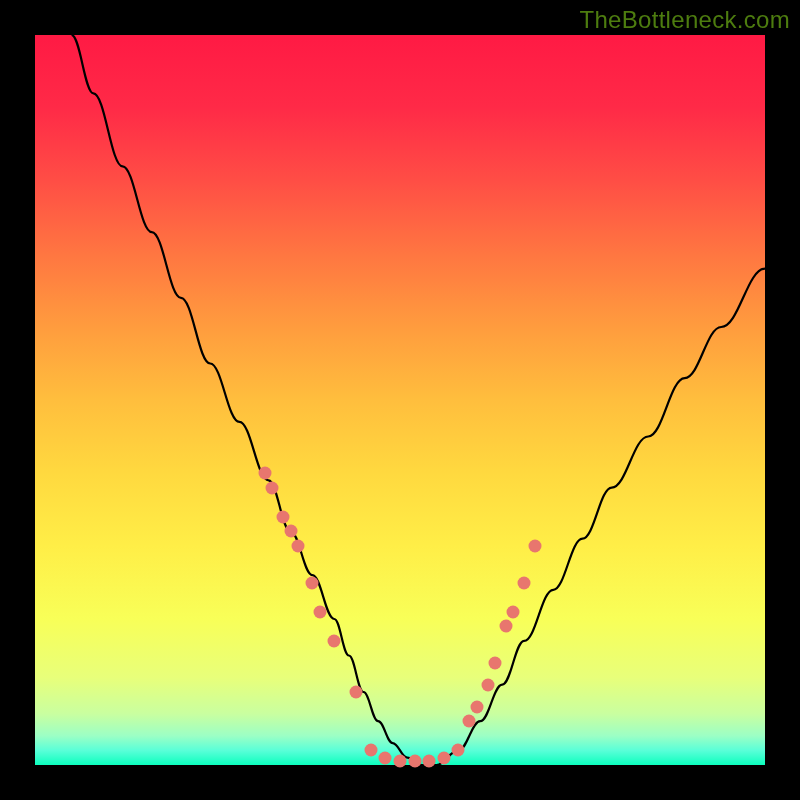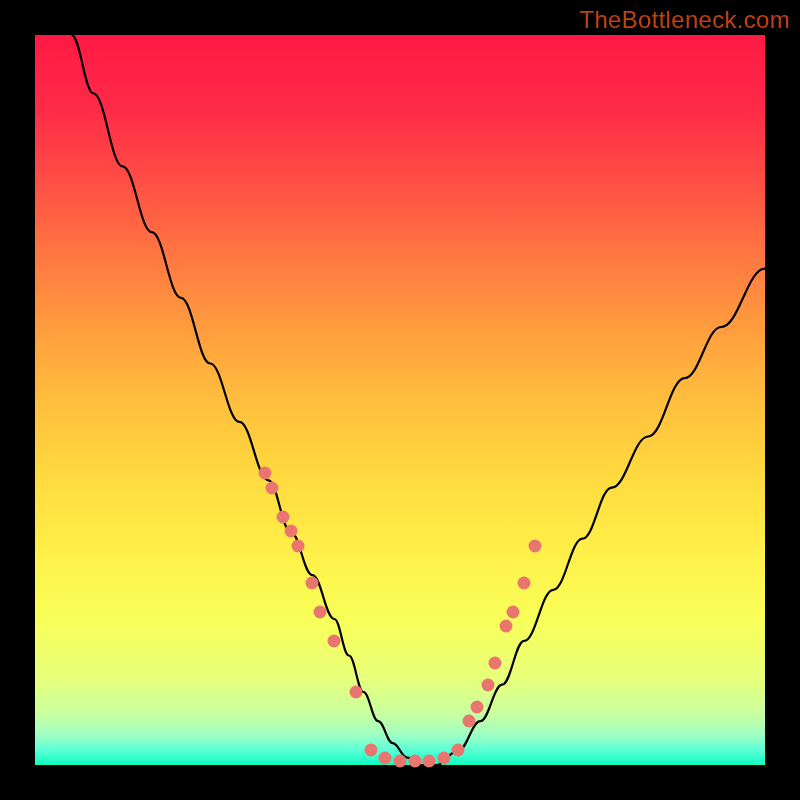--- a/index.html
+++ b/index.html
@@ -1,18 +1,18 @@
 <!DOCTYPE html>
 <html><head>
 <meta charset="utf-8">
 <style>
 *{margin:0;padding:0;box-sizing:border-box}
 body{width:800px;height:800px;background:#000;position:relative;font-family:Arial,sans-serif}
 .plot-area{position:absolute;left:35px;top:35px;width:730px;height:730px;background:linear-gradient(180deg,#ff1a44 0%,#ff2a47 10%,#ff4e45 20%,#ff7641 30%,#ff9c3e 40%,#ffbe3d 50%,#ffd93f 60%,#ffee47 70%,#f8ff58 80%,#e8ff7a 88%,#c9ffa0 93%,#9cffc5 96%,#5affd8 98%,#0cffbe 100%)}
-.watermark{position:absolute;top:6px;right:10px;color:#c2410c;font-size:24px;font-weight:500;letter-spacing:.3px}
+.watermark{position:absolute;top:6px;right:10px;color:#4d7c0f;font-size:24px;font-weight:500;letter-spacing:.3px}
 .curve{position:absolute;left:35px;top:35px;width:730px;height:730px;pointer-events:none}
 .markers{position:absolute;left:35px;top:35px;width:730px;height:730px;pointer-events:none}
 .marker{position:absolute;width:13px;height:13px;border-radius:50%;background:#e8766e;transform:translate(-50%,-50%)}
 </style>
 </head>
 <body>
 
 <div class="plot-area"></div>
 
 <div class="watermark">TheBottleneck.com</div>

